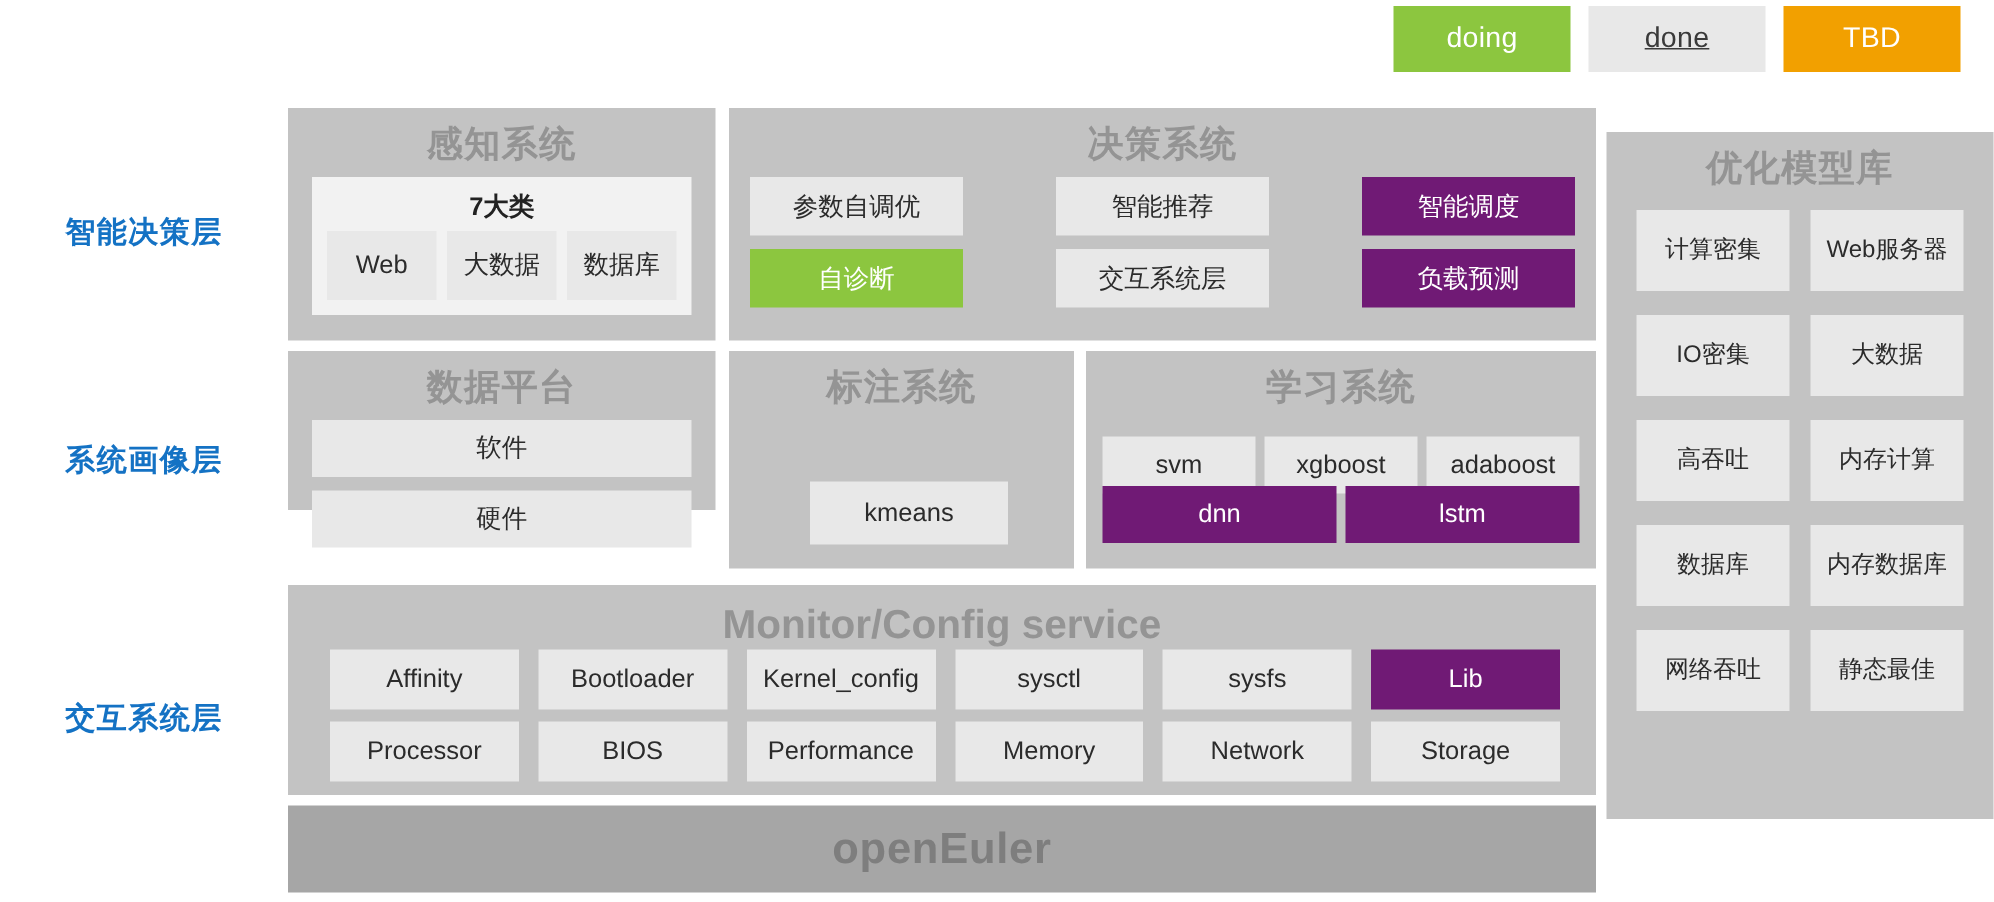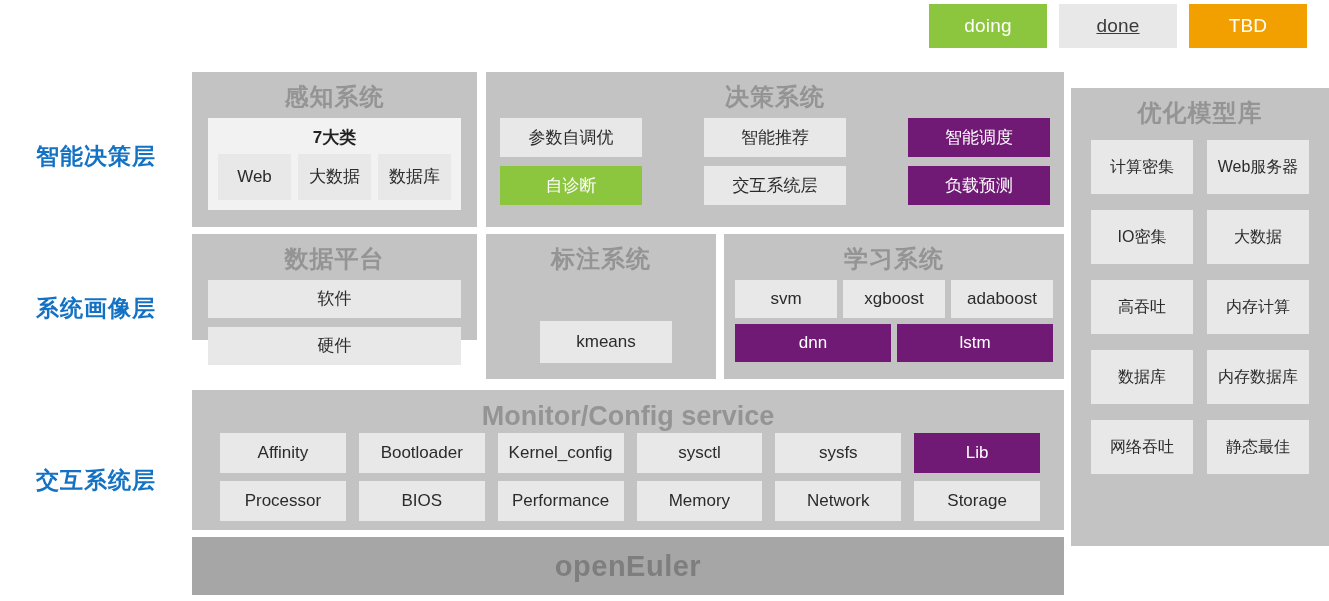--- a/index.html
+++ b/index.html
@@ -36,21 +36,21 @@
   .chip-done  { background: #E8E8E8; color: #3a3a3a; text-decoration: underline; }
   .chip-tbd   { background: #F2A000; color: #ffffff; }
 
   
   .row-label {
     position: absolute;
     left: 8px;
     width: 176px;
     text-align: center;
     color: #1472C4;
-    font-size: 23px;
+    font-size: 20px;
     font-weight: bold;
     letter-spacing: 1px;
   }
   #label-l1 { top: 141px; }
   #label-l2 { top: 293px; }
   #label-l3 { top: 465px; }
 
   
   .panel {
     position: absolute;
@@ -152,21 +152,21 @@
   
   #panel-learn { left: 724px; top: 234px; width: 340px; height: 145px; }
   .lr-row1 {
     position: absolute;
     left: 11px;
     top: 46px;
     width: 318px;
     display: flex;
     gap: 6px;
   }
-  .lr-row1 .cell { flex: 1; height: 38px; }
+  .lr-row1 .cell { flex: 1; height: 38px; margin-top: 11px; }
   .lr-row2 {
     position: absolute;
     left: 11px;
     top: 90px;
     width: 318px;
     display: flex;
     gap: 6px;
   }
   .lr-row2 .cell { flex: 1; height: 38px; }
 

